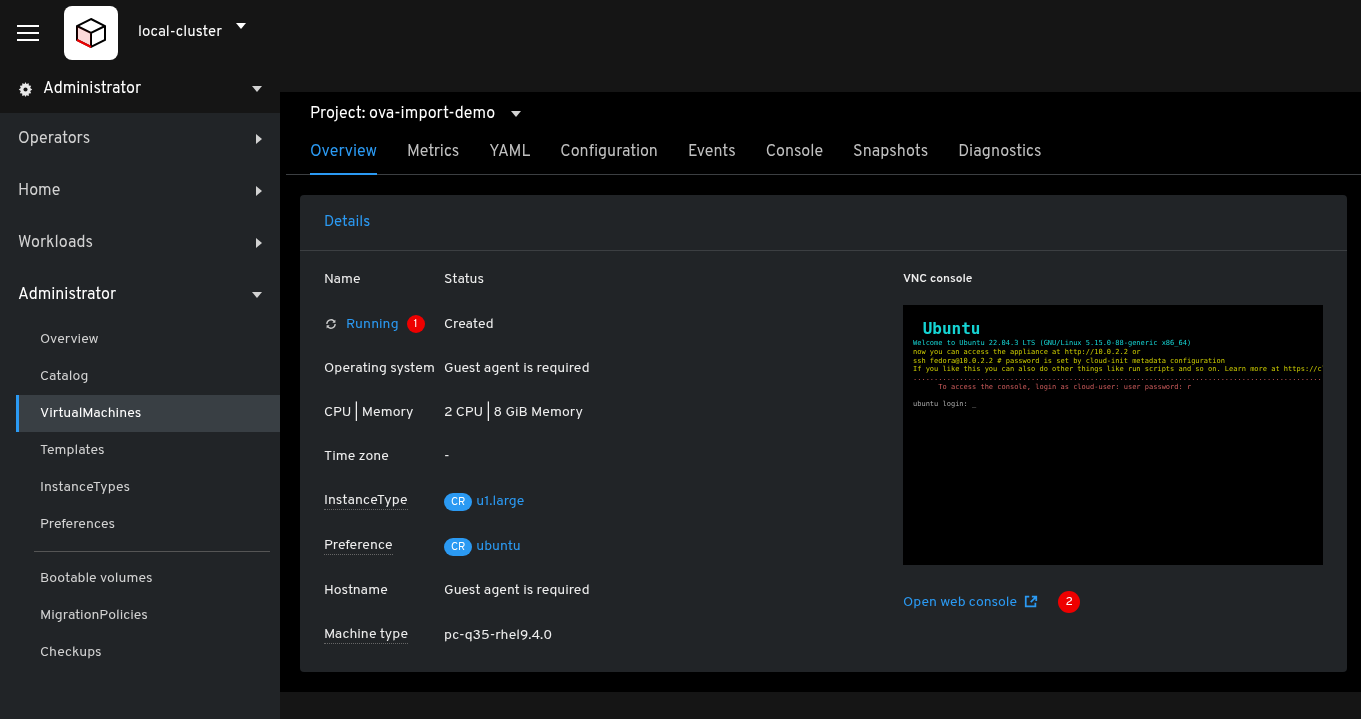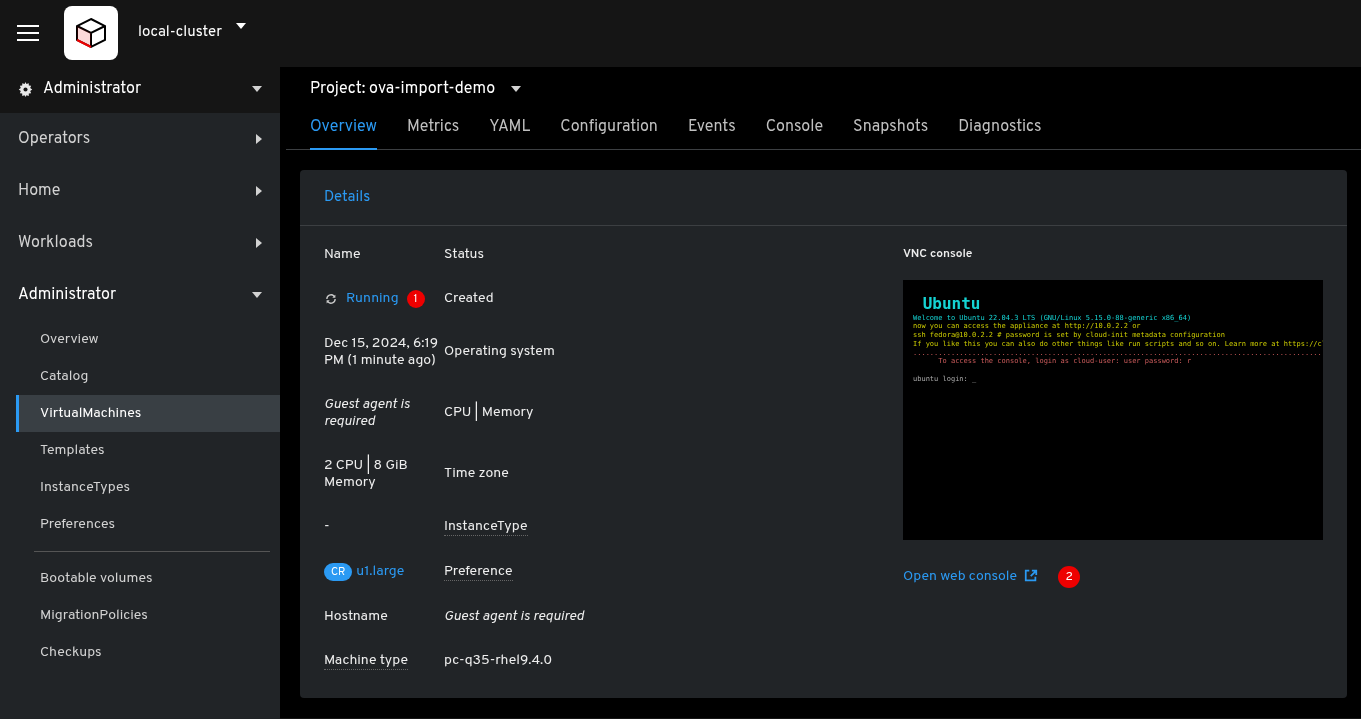--- a/index.html
+++ b/index.html
@@ -211,21 +211,21 @@
     align-items: center;
   }
   .detail-grid dt {
     font-size: 14px;
     color: #eee;
   }
   .detail-grid dd {
     font-size: 14px;
     color: #eee;
   }
-  .muted { color: #8a8d90; font-style: italic; }
+  .muted { color: #8a8d90; }
   .dotted { border-bottom: 1px dotted #666; display: inline-block; }
   .link { color: #2b9af3; cursor: pointer; }
   .status-wrap { display: flex; align-items: center; gap: 8px; }
   .sync-icon {
     width: 14px; height: 14px;
     display: inline-block;
   }
   .badge-num {
     background: #ee0000;
     color: #fff;
@@ -384,37 +384,39 @@
                 <div class="status-wrap">
                   <svg class="sync-icon" viewBox="0 0 16 16">
                     <path d="M13.5 8a5.5 5.5 0 0 1-9.4 3.9L3 13v-3.5h3.5l-1.3 1.3A4 4 0 0 0 12 8h1.5zM2.5 8a5.5 5.5 0 0 1 9.4-3.9L13 3v3.5H9.5l1.3-1.3A4 4 0 0 0 4 8H2.5z" fill="#ccc"></path>
                   </svg>
                   <span class="link">Running</span>
                   <span class="badge-num">1</span>
                 </div>
               </dd>
 
               <dt>Created</dt>
-              <dd>Dec 15, 2024, 6:19 PM (1 minute ago)</dd>
 
               <dt>Operating system</dt>
               <dd class="muted">Guest agent is required</dd>
 
               <dt>CPU | Memory</dt>
               <dd>2 CPU | 8 GiB Memory</dd>
 
               <dt>Time zone</dt>
               <dd>-</dd>
 
               <dt><span class="dotted">InstanceType</span></dt>
               <dd>
                 <span class="cr-badge">CR</span><span class="link">u1.large</span>
               </dd>
 
               <dt><span class="dotted">Preference</span></dt>
+              <dd>
+                <span class="cr-badge">CR</span><span class="link">ubuntu</span>
+              </dd>
 
               <dt>Hostname</dt>
               <dd class="muted">Guest agent is required</dd>
 
               <dt><span class="dotted">Machine type</span></dt>
               <dd>pc-q35-rhel9.4.0</dd>
             </dl>
           </div>
 
           <div class="console-col">

